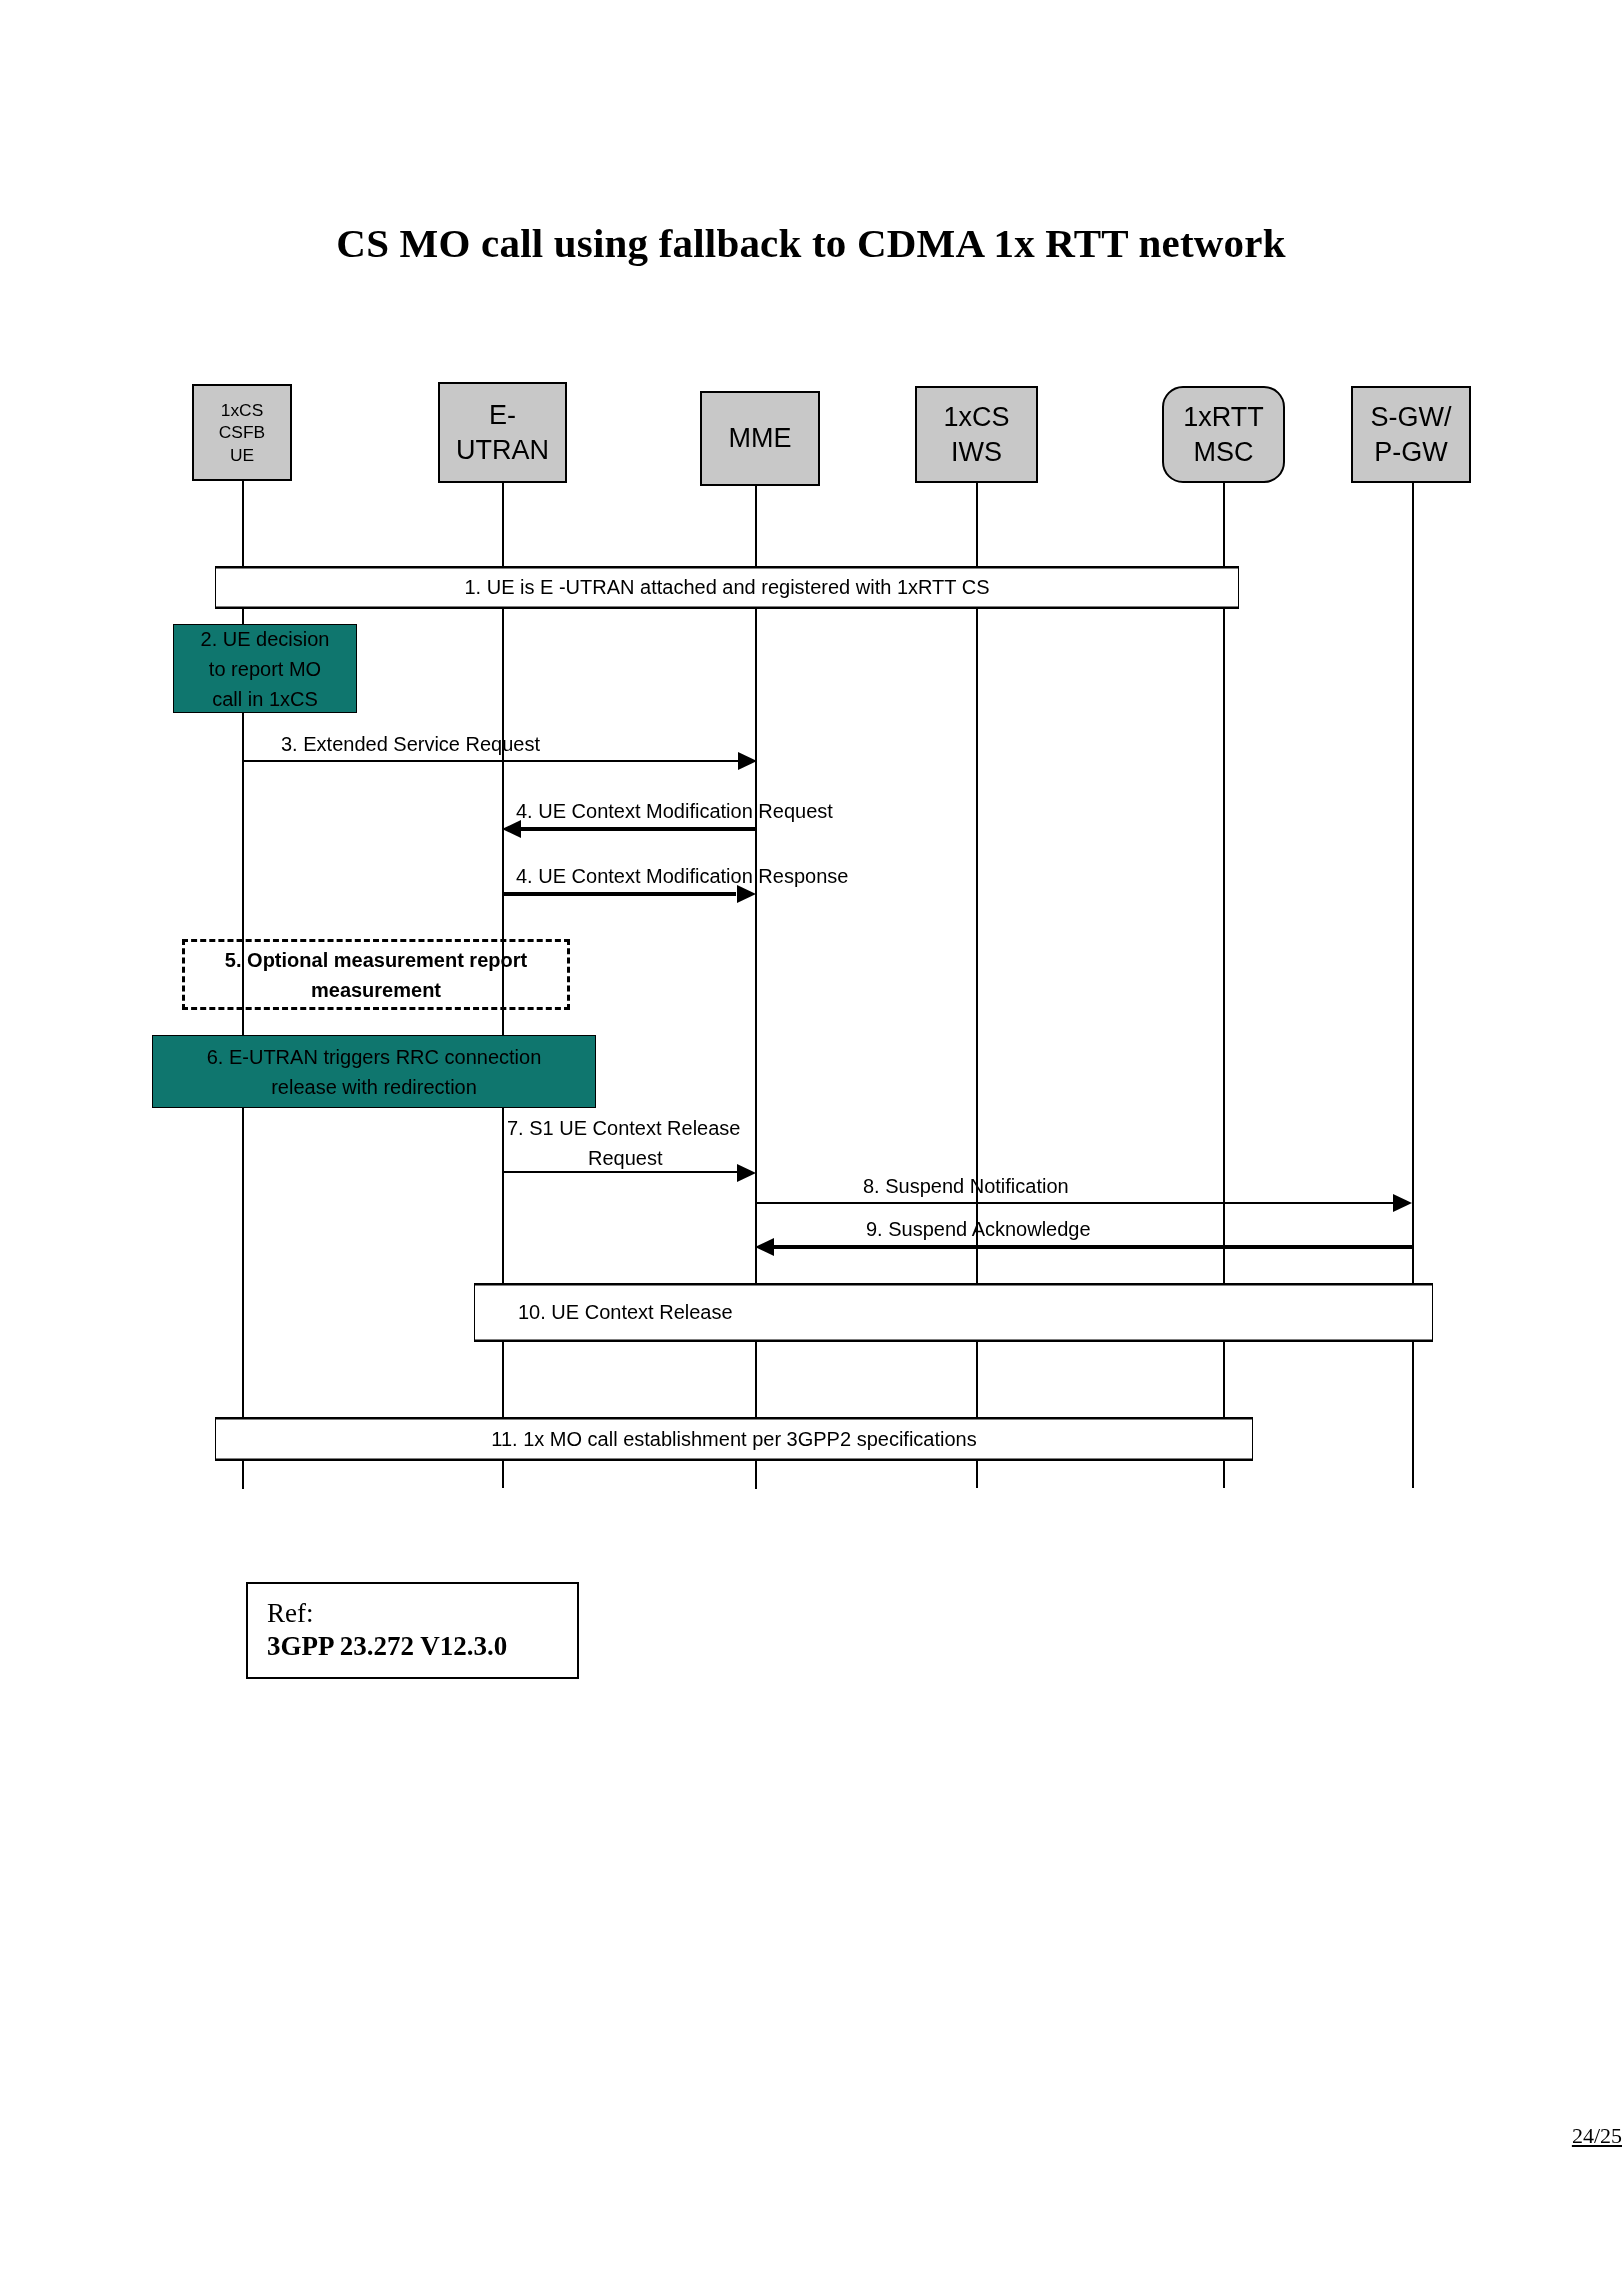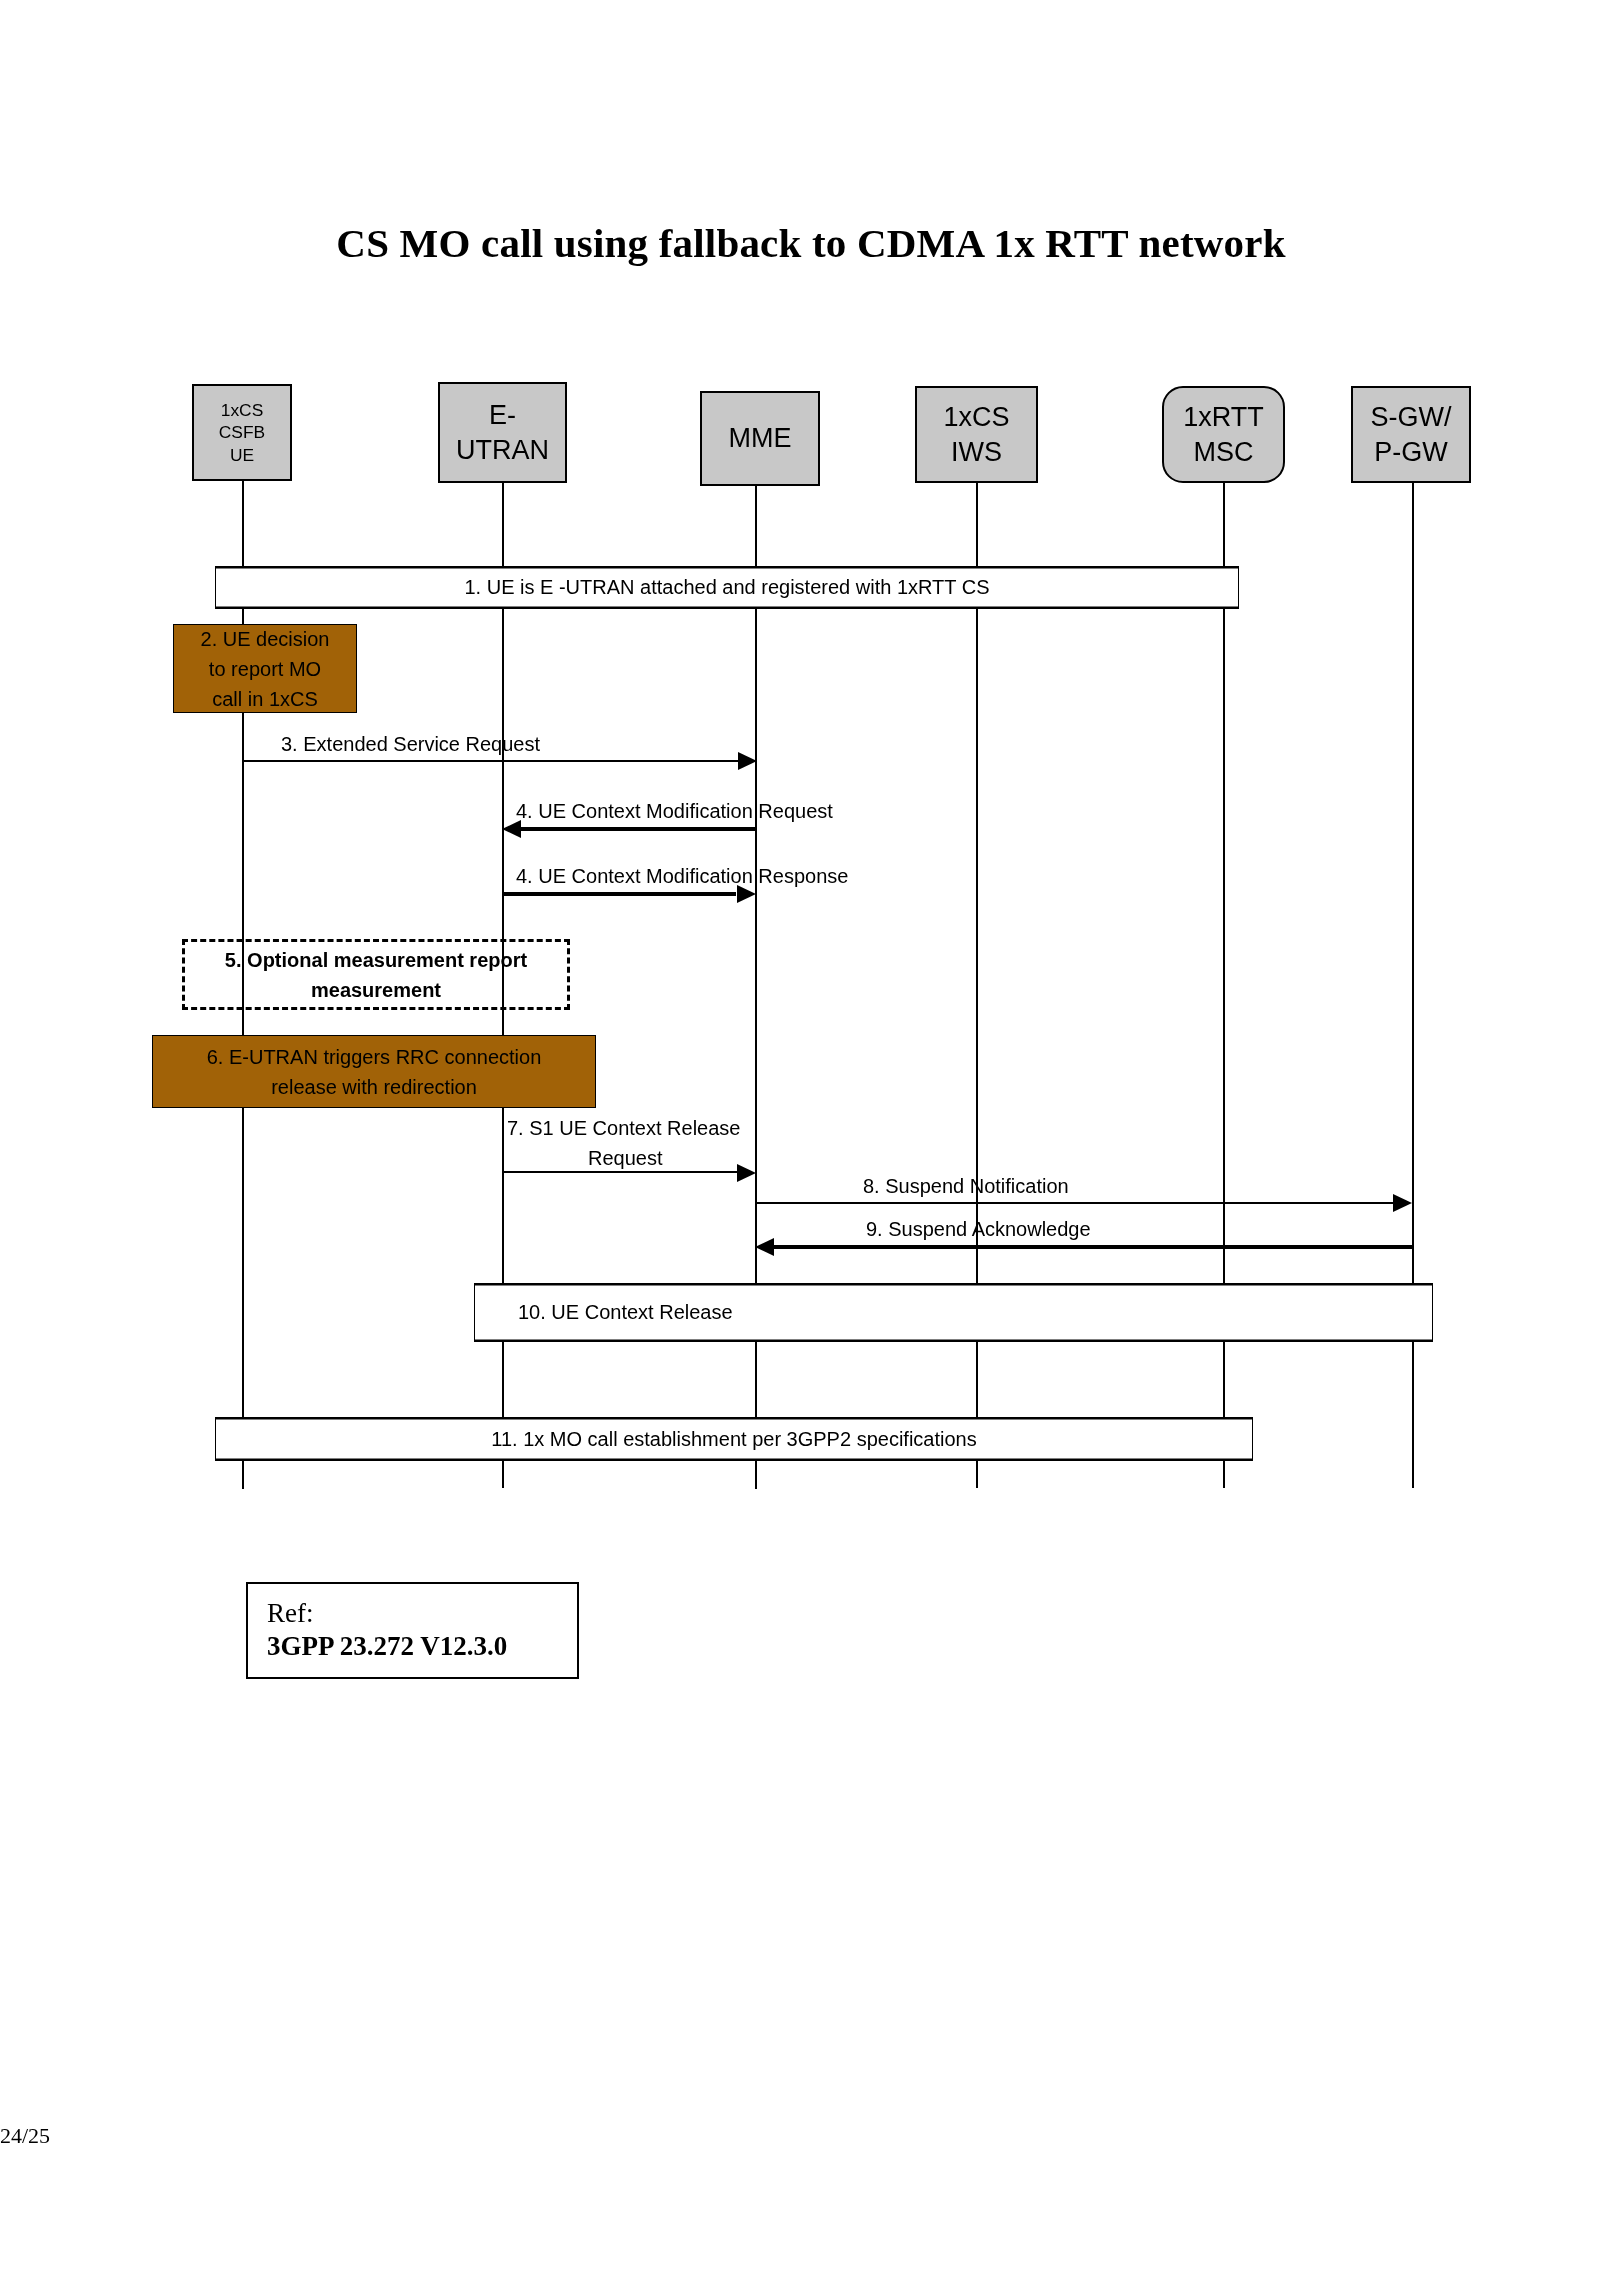--- a/index.html
+++ b/index.html
@@ -73,21 +73,21 @@
     font-size: 20px;
     white-space: nowrap;
   }
   .band.center { justify-content: center; }
   .band.left { justify-content: flex-start; padding-left: 43px; }
 
   
   .note {
     position: absolute;
     box-sizing: border-box;
-    background: #a16207;
+    background: #0f766e;
     border: 1.6px solid #000000;
     display: flex;
     flex-direction: column;
     align-items: center;
     justify-content: center;
     text-align: center;
     font-size: 20px;
     line-height: 1.5;
   }
   .note .ln { display: block; white-space: nowrap; }
@@ -135,23 +135,24 @@
   }
   .refbox .r1 { font-size: 27px; line-height: 1.25; }
   .refbox .r2 { font-size: 27px; font-weight: bold; line-height: 1.25; }
 
   
   .footer {
     position: absolute;
     left: 0;
     top: 2123px;
     width: 1622px;
-    text-align: left;
+    text-align: right;
     font-family: "Liberation Serif", serif;
     font-size: 22px;
+    text-decoration: underline;
   }
 </style>
 </head>
 <body>
 
 <div id="page">
 
   <div class="title">CS MO call using fallback to CDMA 1x RTT network</div>
 
   <div class="actor-box actor-small" style="left:192px; top:384px; width:100px; height:97px;">

